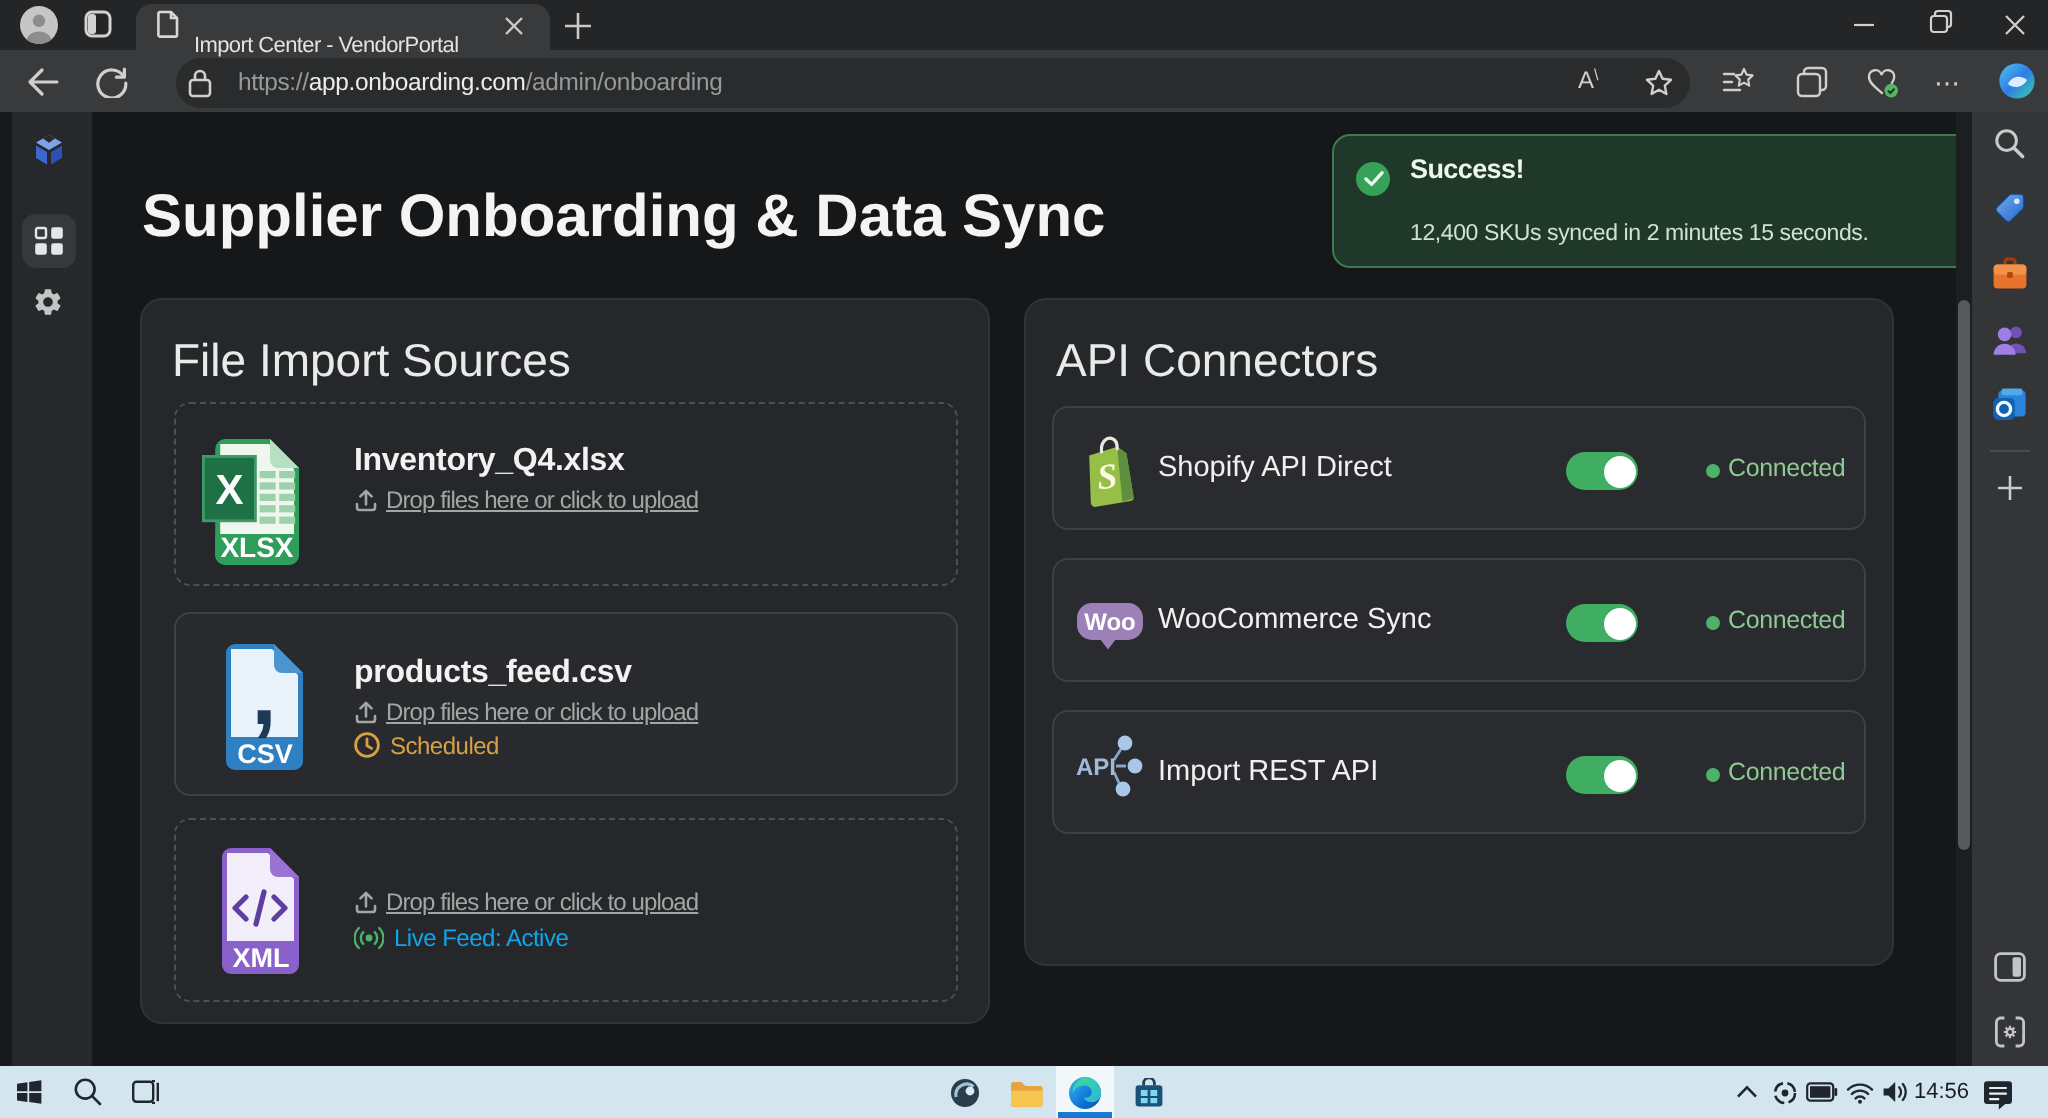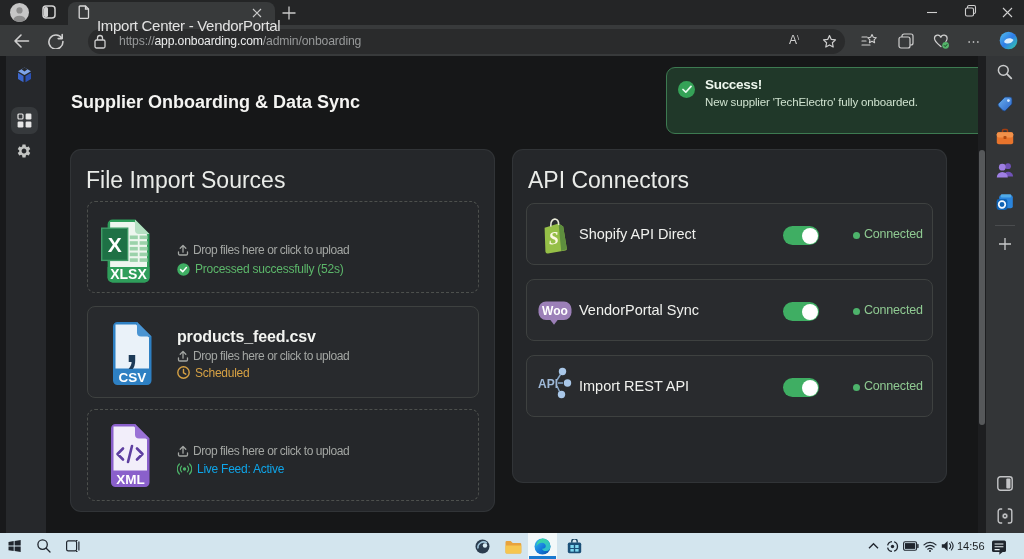--- a/index.html
+++ b/index.html
@@ -9,21 +9,21 @@
 .abs { position:absolute; }
 
 
 #titlebar { position:absolute; top:0; left:0; width:1024px; height:25px; background:#242526; }
 #tab { position:absolute; top:2px; left:68px; width:207px; height:23px; background:#383a3b; border-radius:8px 8px 0 0; }
 #toolbar { position:absolute; top:25px; left:0; width:1024px; height:31px; background:#383a3b; }
 #pill { position:absolute; top:28.5px; left:88px; width:757px; height:25px; background:#2a2b2c; border-radius:13px; }
 #gutter { position:absolute; top:56px; left:0; width:6px; height:477px; background:#18191b; }
 #appside { position:absolute; top:56px; left:6px; width:40px; height:477px; background:#26282b; }
 #navbtn { position:absolute; top:107px; left:11px; width:27px; height:27px; background:#36393c; border-radius:7px; }
-h1 { position:absolute; top:92px; left:71px; font-size:18px; font-weight:bold; color:#f4f4f2; letter-spacing:0; }
+h1 { position:absolute; top:92px; left:71px; font-size:30px; font-weight:bold; color:#f4f4f2; letter-spacing:0; }
 
 
 #toast { position:absolute; top:67px; left:666px; width:337px; height:67px; background:#203829; border:1.5px solid #3d7a51; border-radius:9px; }
 #toast .tcheck { position:absolute; top:13px; left:11px; width:17px; height:17px; border-radius:50%; background:#35a257; }
 #toast .ttitle { position:absolute; top:9px; left:38px; font-size:13.5px; letter-spacing:-0.3px; font-weight:bold; color:#eef7ee; }
 #toast .tl2 { position:absolute; top:28px; left:38px; font-size:11.5px; letter-spacing:-0.15px; color:#cfe2cf; }
 #toast .tl3 { position:absolute; top:42.5px; left:38px; font-size:11.5px; letter-spacing:-0.2px; color:#cfe2cf; }
 #toast .tx { position:absolute; top:6px; right:10px; font-size:15px; color:#c2d4c2; }
 
 
@@ -33,21 +33,21 @@
 .cardtitle { position:absolute; left:15px; top:16.5px; font-size:23px; color:#e9ebe8; }
 
 .zone { position:absolute; left:16px; width:392px; height:92px; border-radius:8px; }
 .dashed { border:1px dashed #4d504d; }
 .solidb { border:1px solid #3e4140; background:rgba(255,255,255,0.015); }
 #zone1 { top:51px; }
 #zone2 { top:156px; }
 #zone3 { top:259px; }
 
 .fname { position:absolute; left:89px; font-size:16px; letter-spacing:-0.15px; font-weight:bold; color:#f2f3f0; }
-.dropline { position:absolute; left:89px; font-size:12px; letter-spacing:-0.45px; color:#a3a6a3; }
+.dropline { position:absolute; left:89px; font-size:12px; letter-spacing:-0.45px; color:#a3a6a3;text-decoration:underline; }
 .statusline { position:absolute; left:89px; font-size:12px; letter-spacing:-0.25px; }
 
 
 .crow { position:absolute; left:13px; width:407px; height:62px; border:1px solid #3e4140; background:rgba(255,255,255,0.02); border-radius:8px; }
 #crow1 { top:53px; }
 #crow2 { top:129px; }
 #crow3 { top:205px; }
 .cname { position:absolute; left:52px; top:21.5px; font-size:14.5px; color:#f0f1ee; }
 .toggle { position:absolute; left:256px; top:22px; width:36px; height:19px; background:#3fae63; border-radius:10px; }
 .knob { position:absolute; top:1.5px; left:19px; width:16px; height:16px; background:#fff; border-radius:50%; }
@@ -77,21 +77,21 @@
     <path d="M3.2 16.8 a6.5 5.4 0 0 1 12.6 0 A9.5 9.5 0 0 1 9.5 19 A9.5 9.5 0 0 1 3.2 16.8 Z" fill="#8d8d8d"></path>
   </svg>
   <svg class="abs" style="top:5px; left:42px;" width="14" height="14" viewBox="0 0 14 14">
     <rect x="1" y="1" width="12" height="12" rx="3" fill="none" stroke="#d2d2d2" stroke-width="1.5"></rect>
     <rect x="2" y="2" width="4" height="10" rx="1.5" fill="#d2d2d2"></rect>
   </svg>
   <svg class="abs" style="top:5px; left:78px;" width="12" height="14" viewBox="0 0 12 14">
     <path d="M2 1 h5.5 L10.5 4 v8.5 a0.8 0.8 0 0 1 -0.8 0.8 H2 a0.8 0.8 0 0 1 -0.8 -0.8 V1.8 A0.8 0.8 0 0 1 2 1 Z" fill="none" stroke="#d8d8d8" stroke-width="1.3"></path>
     <path d="M7.5 1 v3 h3" fill="none" stroke="#d8d8d8" stroke-width="1.3"></path>
   </svg>
-  <div class="abs" style="top:17px; left:97px; font-size:15px; letter-spacing:-0.3px; color:#e3e3e3;">Import Center - VendorPortal</div>
+  <div class="abs" style="top:17px; left:97px; font-size:11px; letter-spacing:-0.3px; color:#e3e3e3;">Import Center - VendorPortal</div>
   <svg class="abs" style="top:8px; left:252px;" width="10" height="10" viewBox="0 0 10 10">
     <path d="M1 1 L9 9 M9 1 L1 9" stroke="#c9c9c9" stroke-width="1.2"></path>
   </svg>
   <svg class="abs" style="top:6px; left:282px;" width="14" height="14" viewBox="0 0 14 14">
     <path d="M7 0.5 V13.5 M0.5 7 H13.5" stroke="#c9c9c9" stroke-width="1.3"></path>
   </svg>
 
   <svg class="abs" style="top:0; left:917px;" width="107" height="24" viewBox="0 0 107 24">
     <path d="M10 12.5 h10" stroke="#d0d0d0" stroke-width="1.1"></path>
     <rect x="48.5" y="8" width="8" height="8" rx="1.5" fill="none" stroke="#d0d0d0" stroke-width="1.1"></rect>
@@ -161,21 +161,21 @@
   </svg>
   <h1>Supplier Onboarding &amp; Data Sync</h1>
 
   <div id="toast">
     <div class="tcheck">
         <svg style="position:absolute; top:4px; left:3.5px;" width="10" height="9" viewBox="0 0 10 9">
           <path d="M1 4.5 L3.8 7.2 L9 1.4" fill="none" stroke="#eafaef" stroke-width="1.7" stroke-linecap="round" stroke-linejoin="round"></path>
         </svg>
       </div>
     <div class="ttitle">Success!</div>
-    <div class="tl2">New supplier 'TechElectro' fully onboarded.</div>
+    <div class="tl3">12,400 SKUs synced in 2 minutes 15 seconds.</div>
     <div class="tx">✕</div>
   </div>
 
   <div class="card" id="card1">
     <div class="cardtitle">File Import Sources</div>
     <div class="zone dashed" id="zone1">
       <svg class="abs" style="top:17px; left:13px;" width="55" height="64" viewBox="0 0 55 64">
         <path d="M11.6 0.5 H34 L48.5 15 V58.5 a5 5 0 0 1 -5 5 H11.6 a5 5 0 0 1 -5 -5 V5.5 a5 5 0 0 1 5 -5 Z" fill="#2f9e5b"></path>
         <path d="M9.1 3 H33.5 L46 15.5 V48 H9.1 Z" fill="#eef6ef"></path>
         <path d="M34 0.5 L48.5 15 H38 a4 4 0 0 1 -4 -4 Z" fill="#b5e0c2"></path>
@@ -189,27 +189,24 @@
           <rect x="28.8" y="33.6" width="8" height="3.6"></rect>
             <rect x="38.6" y="33.6" width="8" height="3.6"></rect>
           <rect x="28.8" y="39.3" width="8" height="3.6"></rect>
             <rect x="38.6" y="39.3" width="8" height="3.6"></rect>
         </g>
         <rect x="0.7" y="9.2" width="26" height="32.2" fill="#1e7145" stroke="#3f9b66" stroke-width="1.4"></rect>
         <text x="13.7" y="33" text-anchor="middle" font-size="21" font-weight="bold" fill="#fff" font-family="Liberation Sans">X</text>
         <path d="M6.6 48 H48.5 V58.5 a5 5 0 0 1 -5 5 H11.6 a5 5 0 0 1 -5 -5 Z" fill="#2f9e5b"></path>
         <text x="27.5" y="59.5" text-anchor="middle" font-size="14" font-weight="bold" fill="#fff" font-family="Liberation Sans">XLSX</text>
       </svg>
+      <div class="fname" style="top:20px;">Inventory_Q4.xlsx</div>
       <div class="dropline" style="top:41px;"><svg style="vertical-align:-2px; margin-right:4px;" width="12" height="12" viewBox="0 0 12 12">
             <path d="M1.5 8 v1.7 a1.3 1.3 0 0 0 1.3 1.3 h6.4 a1.3 1.3 0 0 0 1.3 -1.3 V8 M6 8.2 V1.6 M3.2 4.2 L6 1.4 L8.8 4.2" fill="none" stroke="#a3a6a3" stroke-width="1.3" stroke-linecap="round" stroke-linejoin="round"></path>
           </svg>Drop files here or click to upload</div>
-      <div class="statusline" style="top:60px; color:#5cb76a;"><svg style="vertical-align:-2.5px; margin-right:5px;" width="13" height="13" viewBox="0 0 13 13">
-            <circle cx="6.5" cy="6.5" r="6.2" fill="#3fae63"></circle>
-            <path d="M3.6 6.6 L5.7 8.7 L9.4 4.6" fill="none" stroke="#ffffff" stroke-width="1.5" stroke-linecap="round" stroke-linejoin="round"></path>
-          </svg>Processed successfully (52s)</div>
     </div>
     <div class="zone solidb" id="zone2">
       <svg class="abs" style="top:14px; left:20px;" width="48" height="66" viewBox="0 0 48 66">
         <path d="M5 1 H29 L43.5 15.5 V59.5 a4.5 4.5 0 0 1 -4.5 4.5 H9.5 A4.5 4.5 0 0 1 5 59.5 V5.5 A4.5 4.5 0 0 1 9.5 1 Z" fill="#2e80c3"></path>
         <path d="M7.5 3.5 H28 L41 16.5 V47.5 H7.5 Z" fill="#eaf2f9"></path>
         <path d="M29 1 L43.5 15.5 H33 a4 4 0 0 1 -4 -4 Z" fill="#4a94d2"></path>
         <text x="24" y="41" text-anchor="middle" font-size="46" font-weight="bold" fill="#1c3a57" font-family="Liberation Sans">,</text>
         <text x="24.5" y="60.5" text-anchor="middle" font-size="13.5" font-weight="bold" fill="#fff" font-family="Liberation Sans">CSV</text>
       </svg>
       <div class="fname" style="top:21px;">products_feed.csv</div>
@@ -254,21 +251,21 @@
         </div>
       <div class="conndot"></div>
         <div class="conn">Connected</div>
     </div>
     <div class="crow" id="crow2">
       <svg class="abs" style="top:21px; left:11px;" width="34" height="24" viewBox="0 0 34 24">
         <rect x="0.5" y="0.5" width="33" height="18.5" rx="7.5" fill="#9c80b8"></rect>
         <path d="M12 18.5 h8 l-4 5.2 z" fill="#9c80b8"></path>
         <text x="17" y="14" text-anchor="middle" font-size="12" font-weight="bold" fill="#fff" font-family="Liberation Sans">Woo</text>
       </svg>
-      <div class="cname">VendorPortal Sync</div>
+      <div class="cname">WooCommerce Sync</div>
       <div class="toggle">
           <div class="knob"></div>
         </div>
       <div class="conndot"></div>
         <div class="conn">Connected</div>
     </div>
     <div class="crow" id="crow3">
       <svg class="abs" style="top:11px; left:11px;" width="36" height="34" viewBox="0 0 36 34">
         <path d="M19 13 L22.5 7.5 M20 16 H25 M19 19 L21.5 24.5" stroke="#87a6c8" stroke-width="1.4"></path>
         <circle cx="24.5" cy="4.5" r="3.7" fill="#a9c7e8"></circle>

